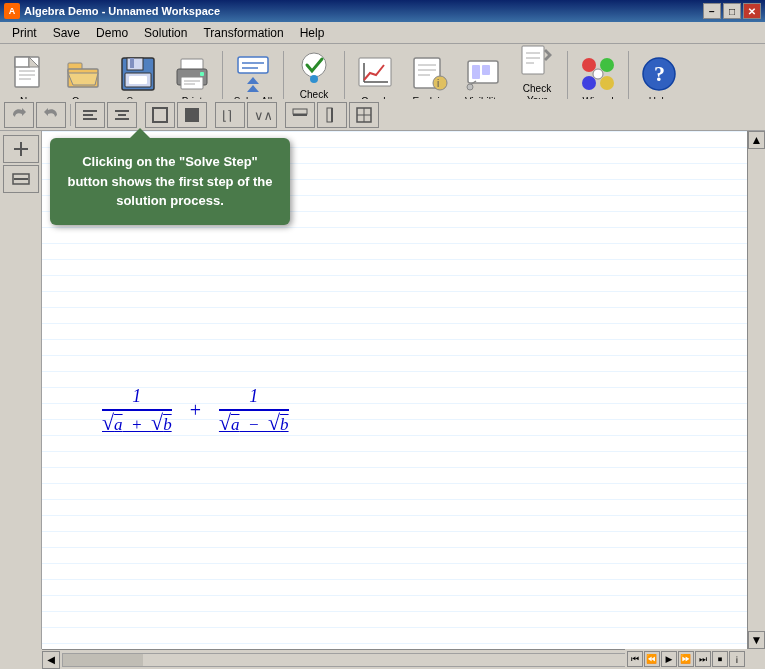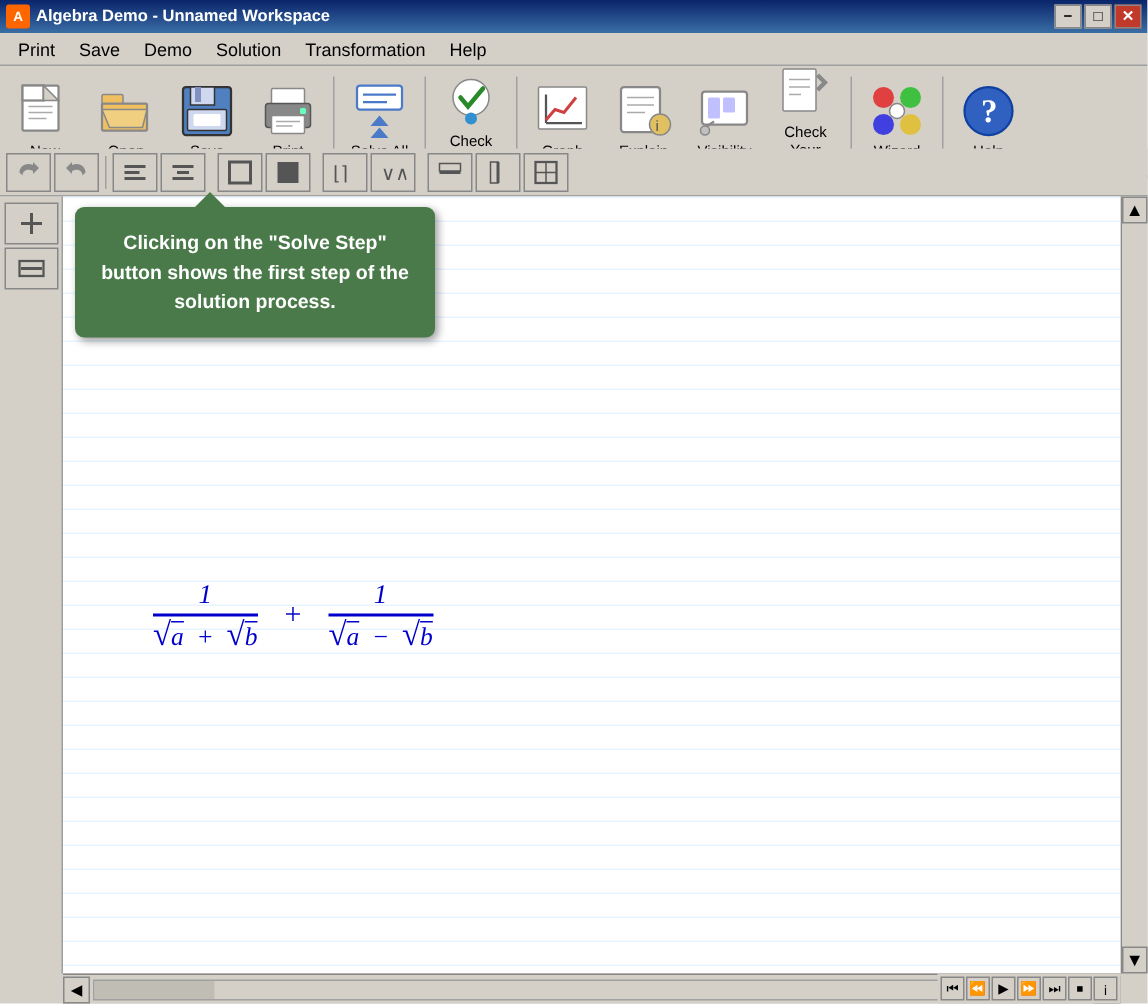--- a/index.html
+++ b/index.html
@@ -227,20 +227,21 @@
     .fraction .num {
       padding-bottom: 2px;
       font-size: 16px;
       font-style: italic;
     }
     .fraction .den {
       border-top: 2px solid #0000cc;
       padding-top: 2px;
       font-size: 16px;
       font-style: italic;
+      text-decoration: underline;
     }
     .plus-sign { font-size: 18px; margin: 0 6px; font-style: normal; }
 
     .solve-step-btn { background: #b8d4f8; border: 2px solid #4a7ac8 !important; }
 
     
     .undo-redo-bar {
       position: absolute;
       top: 99px;
       left: 0;

